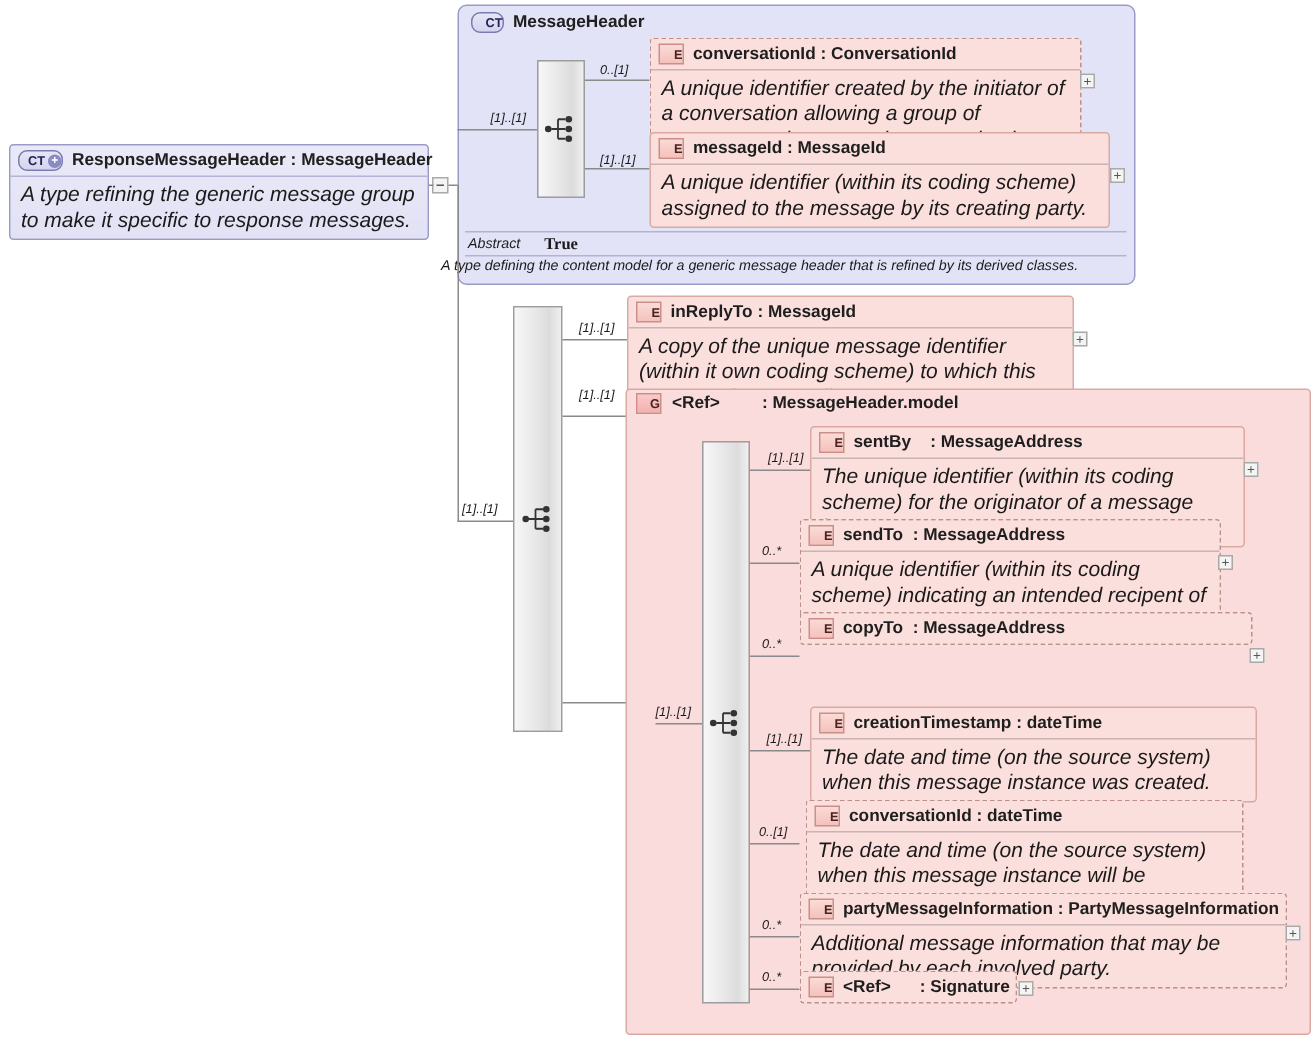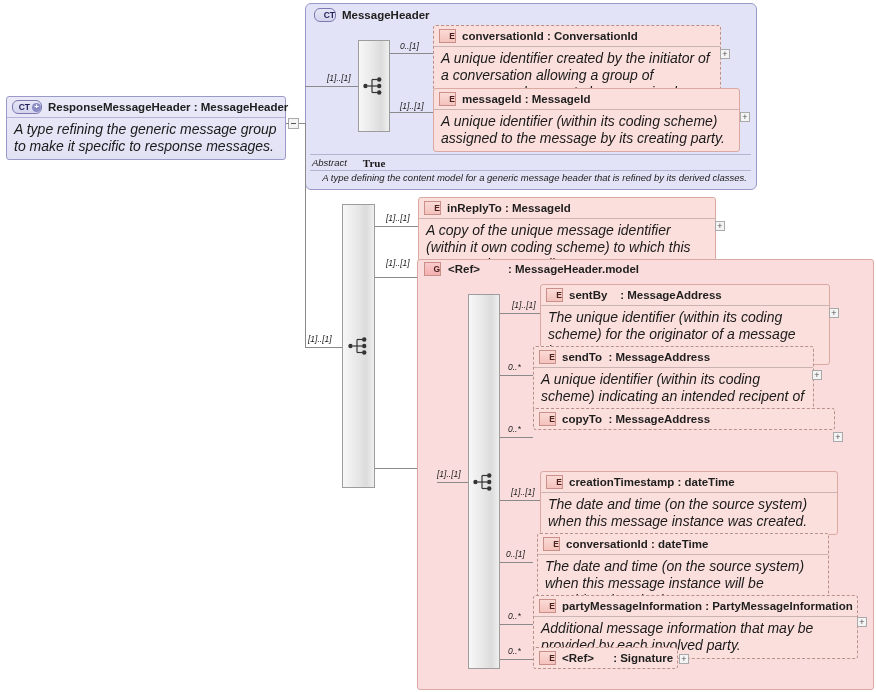--- a/index.html
+++ b/index.html
@@ -145,21 +145,21 @@
     <span>MessageHeader</span>
   </div>
 </div>
 
 <div class="abs" style="left:310px;top:154px;width:441px;border-top:1px solid #b3b3d4;"></div>
 <div class="abs" style="left:312px;top:157px;width:437px;font-size:9.5px;display:flex;gap:16px;color:#1a1a1a;">
   <span class="k" style="font-style:italic;">Abstract</span>
   <span class="v" style="font-family:Liberation Serif, serif;font-size:11px;font-weight:bold;">True</span>
 </div>
 <div class="abs" style="left:310px;top:170px;width:441px;border-top:1px solid #b3b3d4;"></div>
-<div class="abs" style="left:316px;top:172px;width:437px;font-size:9.5px;font-style:italic;color:#1a1a1a;line-height:1.2;text-align:center;">A type defining the content model for a generic message header that is refined by its derived classes.</div>
+<div class="abs" style="left:294px;top:172px;width:437px;font-size:9.5px;font-style:italic;color:#1a1a1a;line-height:1.2;">A type defining the content model for a generic message header that is refined by its derived classes.</div>
 
 <div class="seq" style="left:358px;top:40px;width:32px;height:92px;">
   <svg width="22" height="18" viewBox="0 0 22 18">
     <circle cx="2.5" cy="9" r="2.2" fill="#333"></circle>
     <line x1="4.5" y1="9" x2="9" y2="9" stroke="#333" stroke-width="1.2"></line>
     <line x1="9" y1="2.5" x2="9" y2="15.5" stroke="#333" stroke-width="1.2"></line>
     <line x1="9" y1="2.5" x2="14" y2="2.5" stroke="#333" stroke-width="1.2"></line>
     <line x1="9" y1="9" x2="14" y2="9" stroke="#333" stroke-width="1.2"></line>
     <line x1="9" y1="15.5" x2="14" y2="15.5" stroke="#333" stroke-width="1.2"></line>
     <circle cx="16.2" cy="2.5" r="2.2" fill="#333"></circle>

